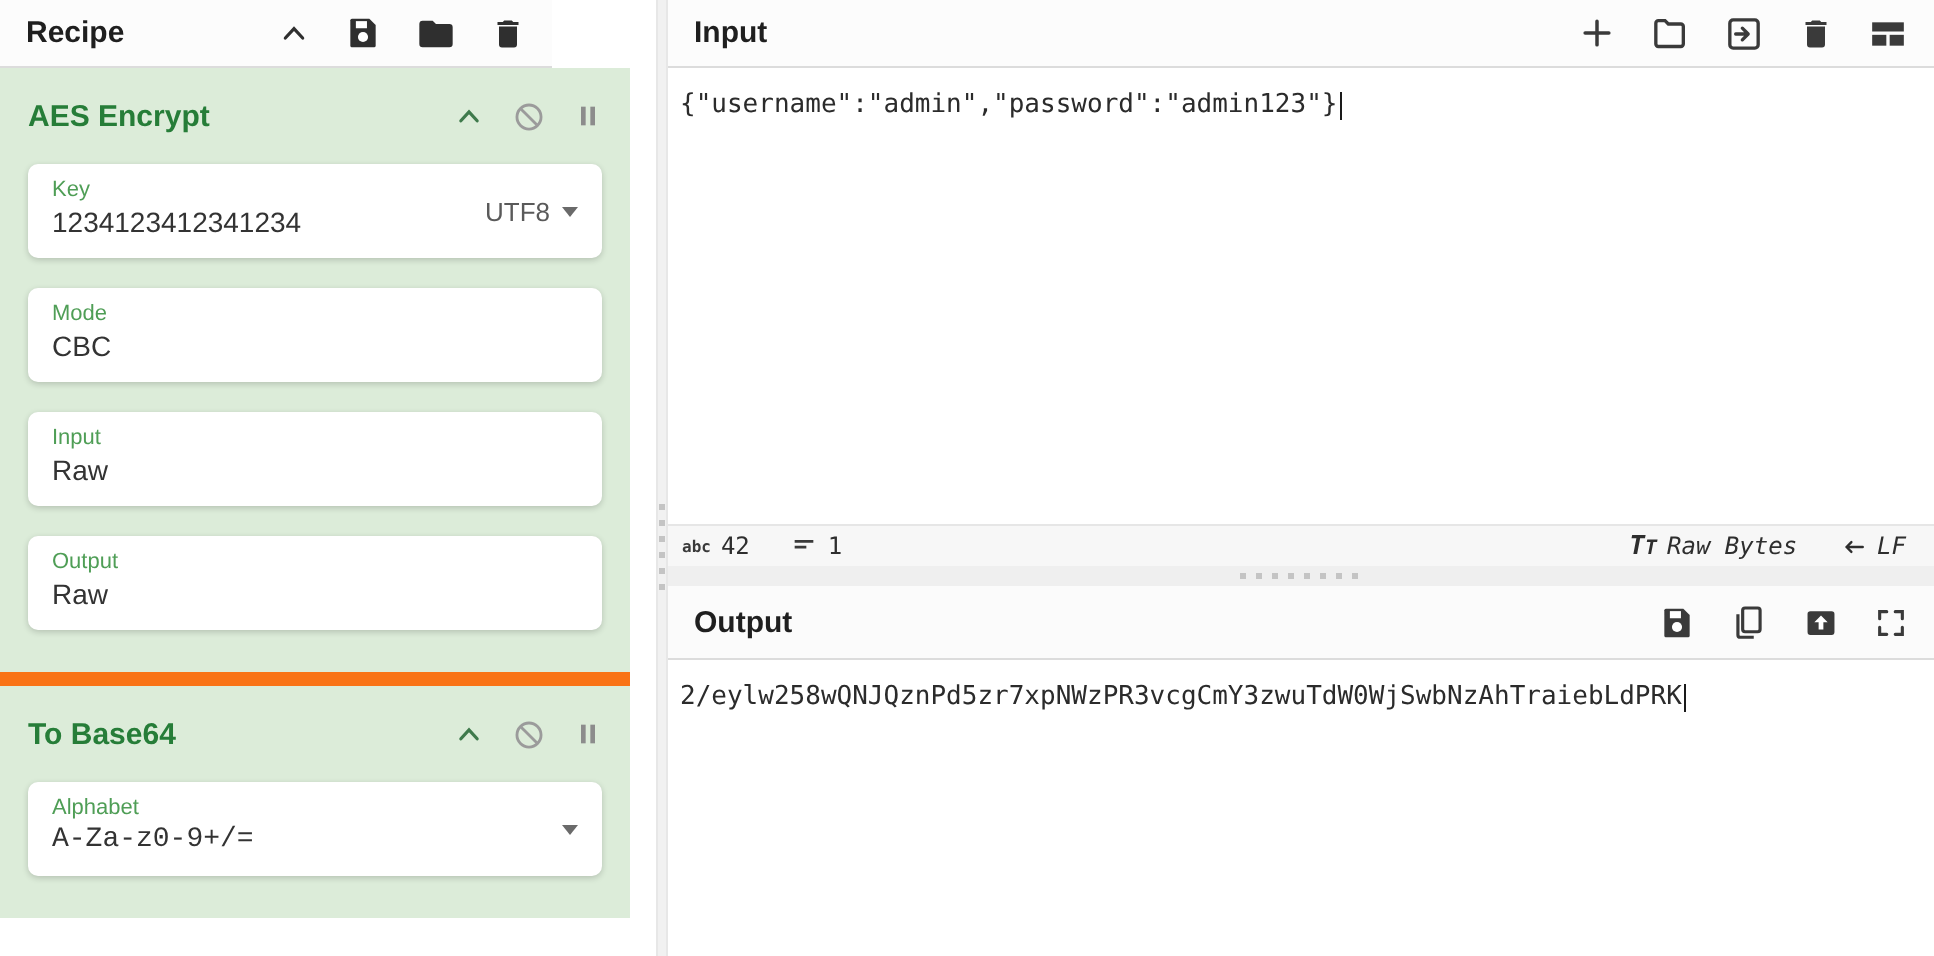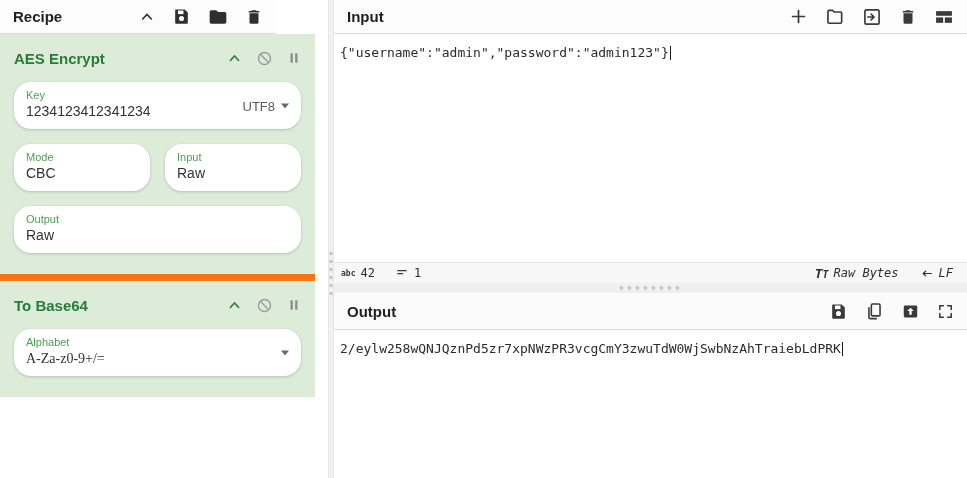--- a/index.html
+++ b/index.html
@@ -1,21 +1,21 @@
 <!DOCTYPE html>
 <html><head>
 <meta charset="utf-8">
 <style>
   html,body{margin:0;padding:0;}
   body{
     width:967px;height:478px;overflow:hidden;position:relative;
     background:#fff;font-family:"Liberation Sans",sans-serif;
     -webkit-font-smoothing:antialiased;
   }
-  .mono{font-family:Liberation Serif, serif;}
+  .mono{font-family:Liberation Mono, monospace;}
 
   
   #recipe-pane{position:absolute;left:0;top:0;width:276px;height:478px;background:#fff;}
   #v-gutter{position:absolute;left:328px;top:0;width:6px;height:478px;background:#f1f1f1;
     border-left:1px solid #e7e7e7;border-right:1px solid #e7e7e7;box-sizing:border-box;cursor:col-resize;}
   #v-gutter .dots-v{position:absolute;left:50%;top:252px;transform:translateX(-50%);
     width:3px;height:44px;
     background-image:repeating-linear-gradient(to bottom,#c4c4c4 0 3px,transparent 3px 8px);}
   #io-pane{position:absolute;left:334px;top:0;width:633px;height:478px;}
 
@@ -28,30 +28,30 @@
 
   
   #rec-list{position:absolute;top:34px;left:0;width:315px;bottom:0;background:#fff;}
   .op{background:#dcecd9;padding-bottom:6px;}
   .op + .op{border-top:7px solid #f97316;}
   .op-header{height:48px;display:flex;align-items:center;justify-content:space-between;padding:0 14px;cursor:grab;}
   .op-title{font-weight:bold;font-size:15px;color:#267d38;}
   .op-icons{display:flex;align-items:center;gap:14px;}
   .op-icons svg{display:block;cursor:pointer;}
 
-  .card{background:#fff;border-radius:17px;margin:0 14px 15px;padding:6px 12px 8px;
+  .card{background:#fff;border-radius:5px;margin:0 14px 15px;padding:6px 12px 8px;
     box-shadow:0 1px 3px rgba(0,0,0,0.18);position:relative;}
   .card .arg-label{font-size:11px;color:#4f9e56;line-height:14px;}
   .card .arg-value{font-size:14px;color:#333;line-height:19px;white-space:nowrap;overflow:hidden;cursor:text;}
   .card.with-dd .arg-value{padding-right:66px;}
   .dropdown{position:absolute;right:12px;top:50%;transform:translateY(-50%);
     font-size:13px;color:#5a5a5a;display:flex;align-items:center;gap:6px;cursor:pointer;}
   .caret-down{width:0;height:0;border-left:4px solid transparent;border-right:4px solid transparent;
     border-top:5px solid #6a6a6a;}
-  .arg-row{display:flex;gap:15px;margin:0 14px 15px;}
+  .arg-row{display:flex;gap:15px;margin:0 14px 15px;flex-direction:column;}
   .arg-row .card{flex:1;margin:0;}
 
   
   #input-section{position:absolute;top:0;left:0;right:0;height:283px;display:flex;flex-direction:column;}
   #output-section{position:absolute;top:293px;left:0;right:0;height:185px;display:flex;flex-direction:column;}
   #h-gutter{position:absolute;top:283px;left:0;right:0;height:10px;background:#efefef;cursor:row-resize;}
   #h-gutter .dots-h{position:absolute;left:50%;top:50%;transform:translate(-50%,-50%);
     width:62px;height:3px;
     background-image:repeating-linear-gradient(to right,#c4c4c4 0 3px,transparent 3px 8px);}
 

